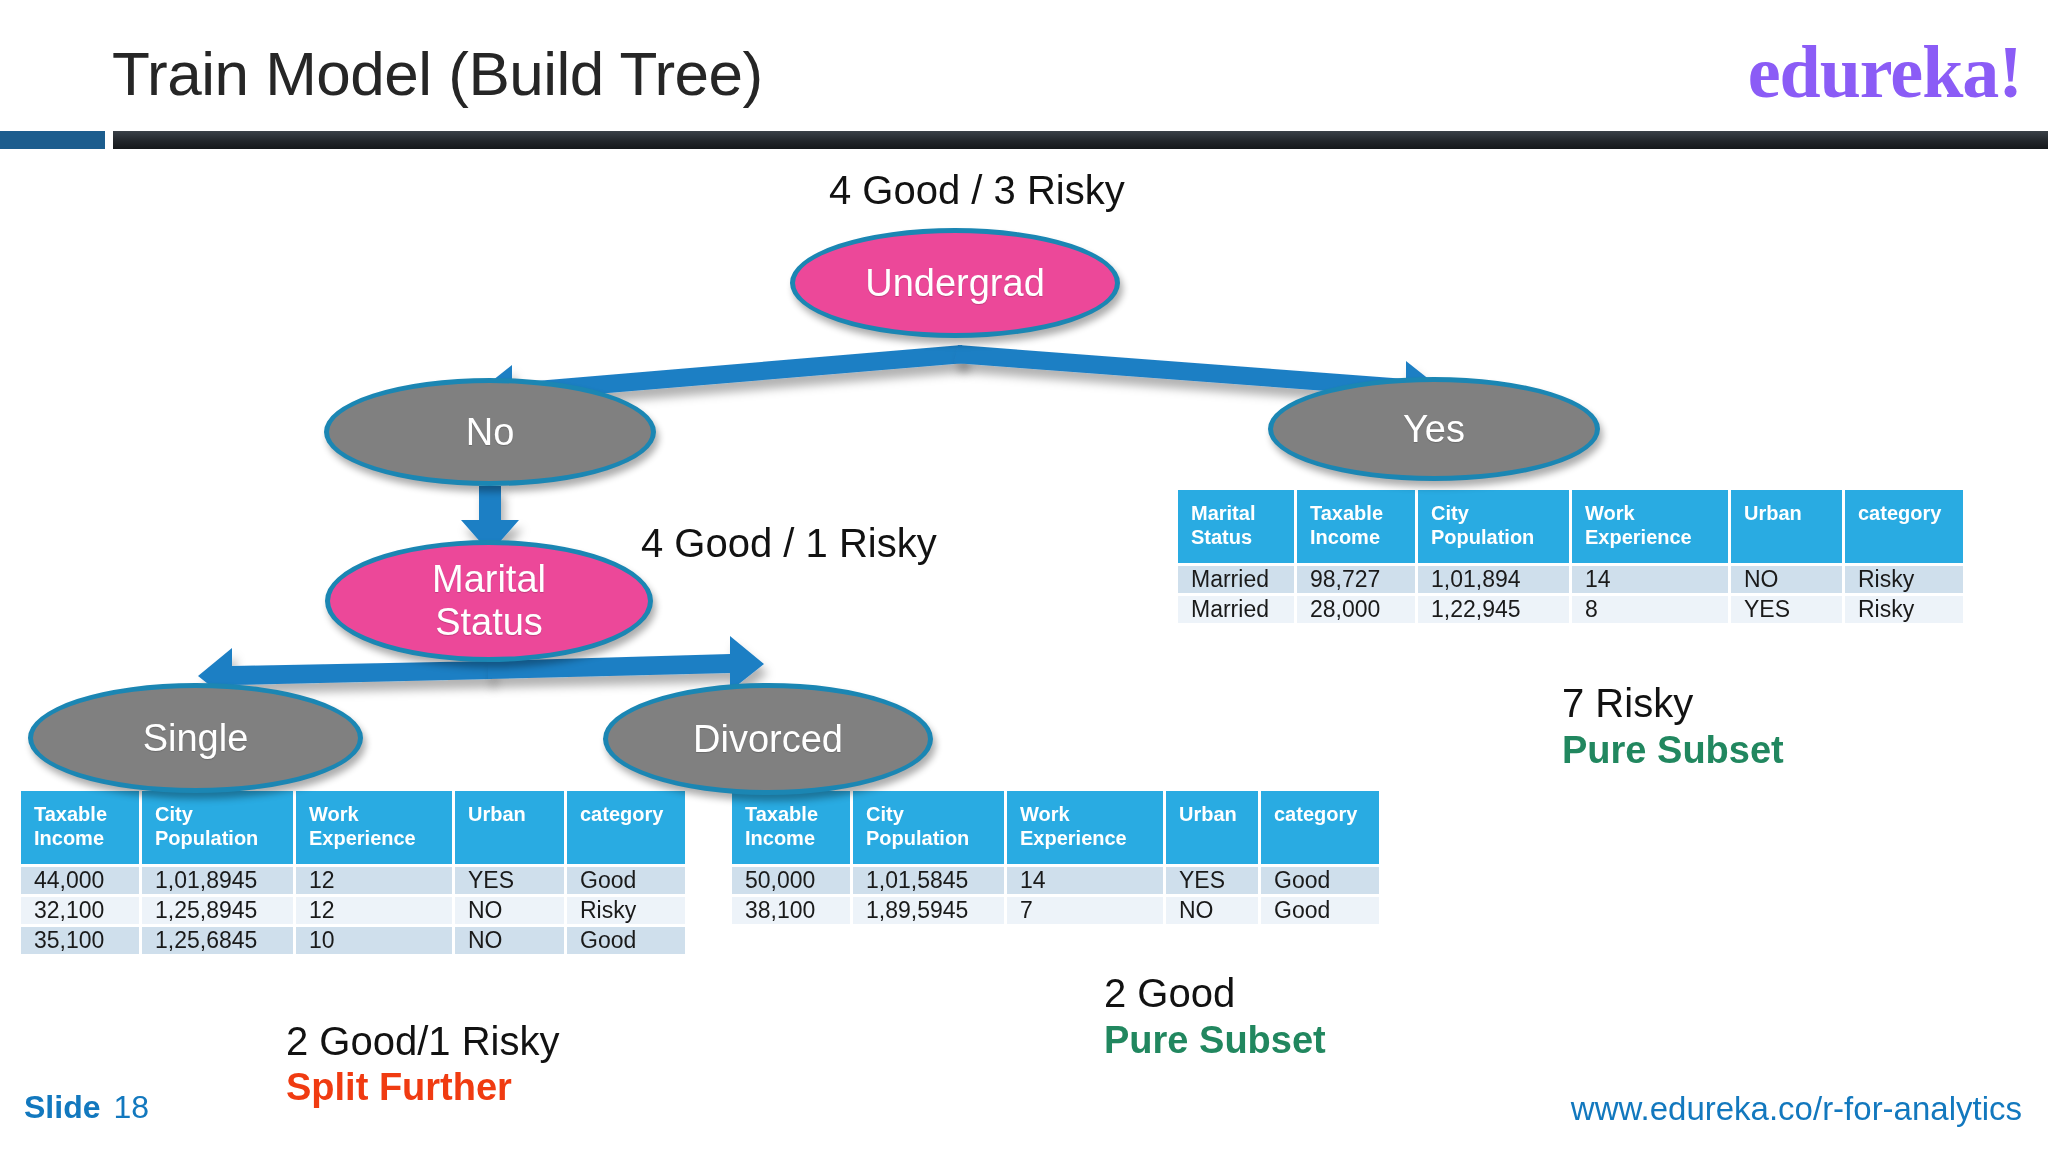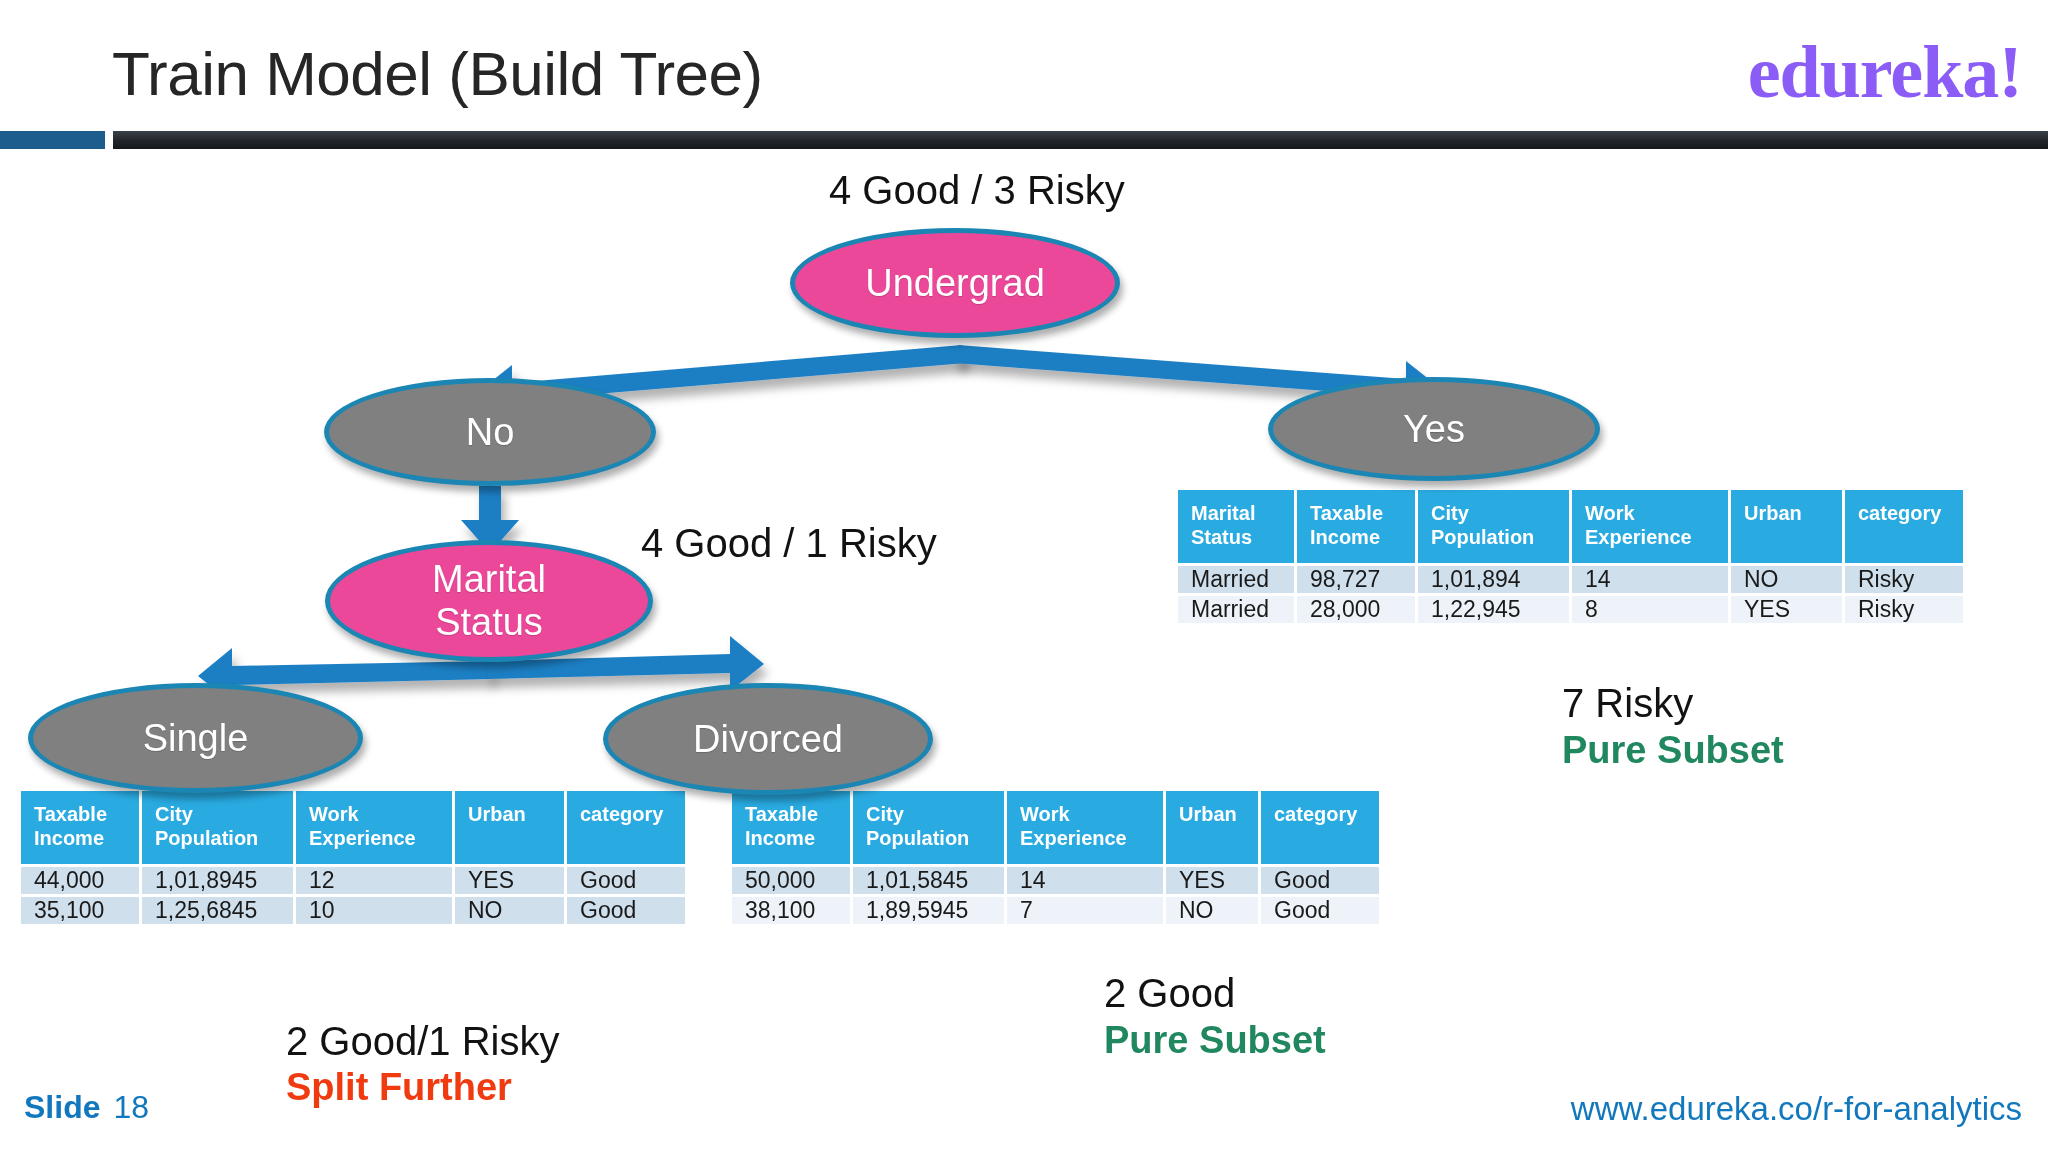--- a/index.html
+++ b/index.html
@@ -319,20 +319,27 @@
       </tr>
     </thead>
   <tbody>
       <tr class="row-a">
         <td>44,000</td>
         <td>1,01,8945</td>
         <td>12</td>
         <td>YES</td>
         <td>Good</td>
       </tr>
+      <tr class="row-b">
+        <td>32,100</td>
+        <td>1,25,8945</td>
+        <td>12</td>
+        <td>NO</td>
+        <td class="cell-risky">Risky</td>
+      </tr>
       <tr class="row-a">
         <td>35,100</td>
         <td>1,25,6845</td>
         <td>10</td>
         <td>NO</td>
         <td>Good</td>
       </tr>
     </tbody>
 </table>
 

